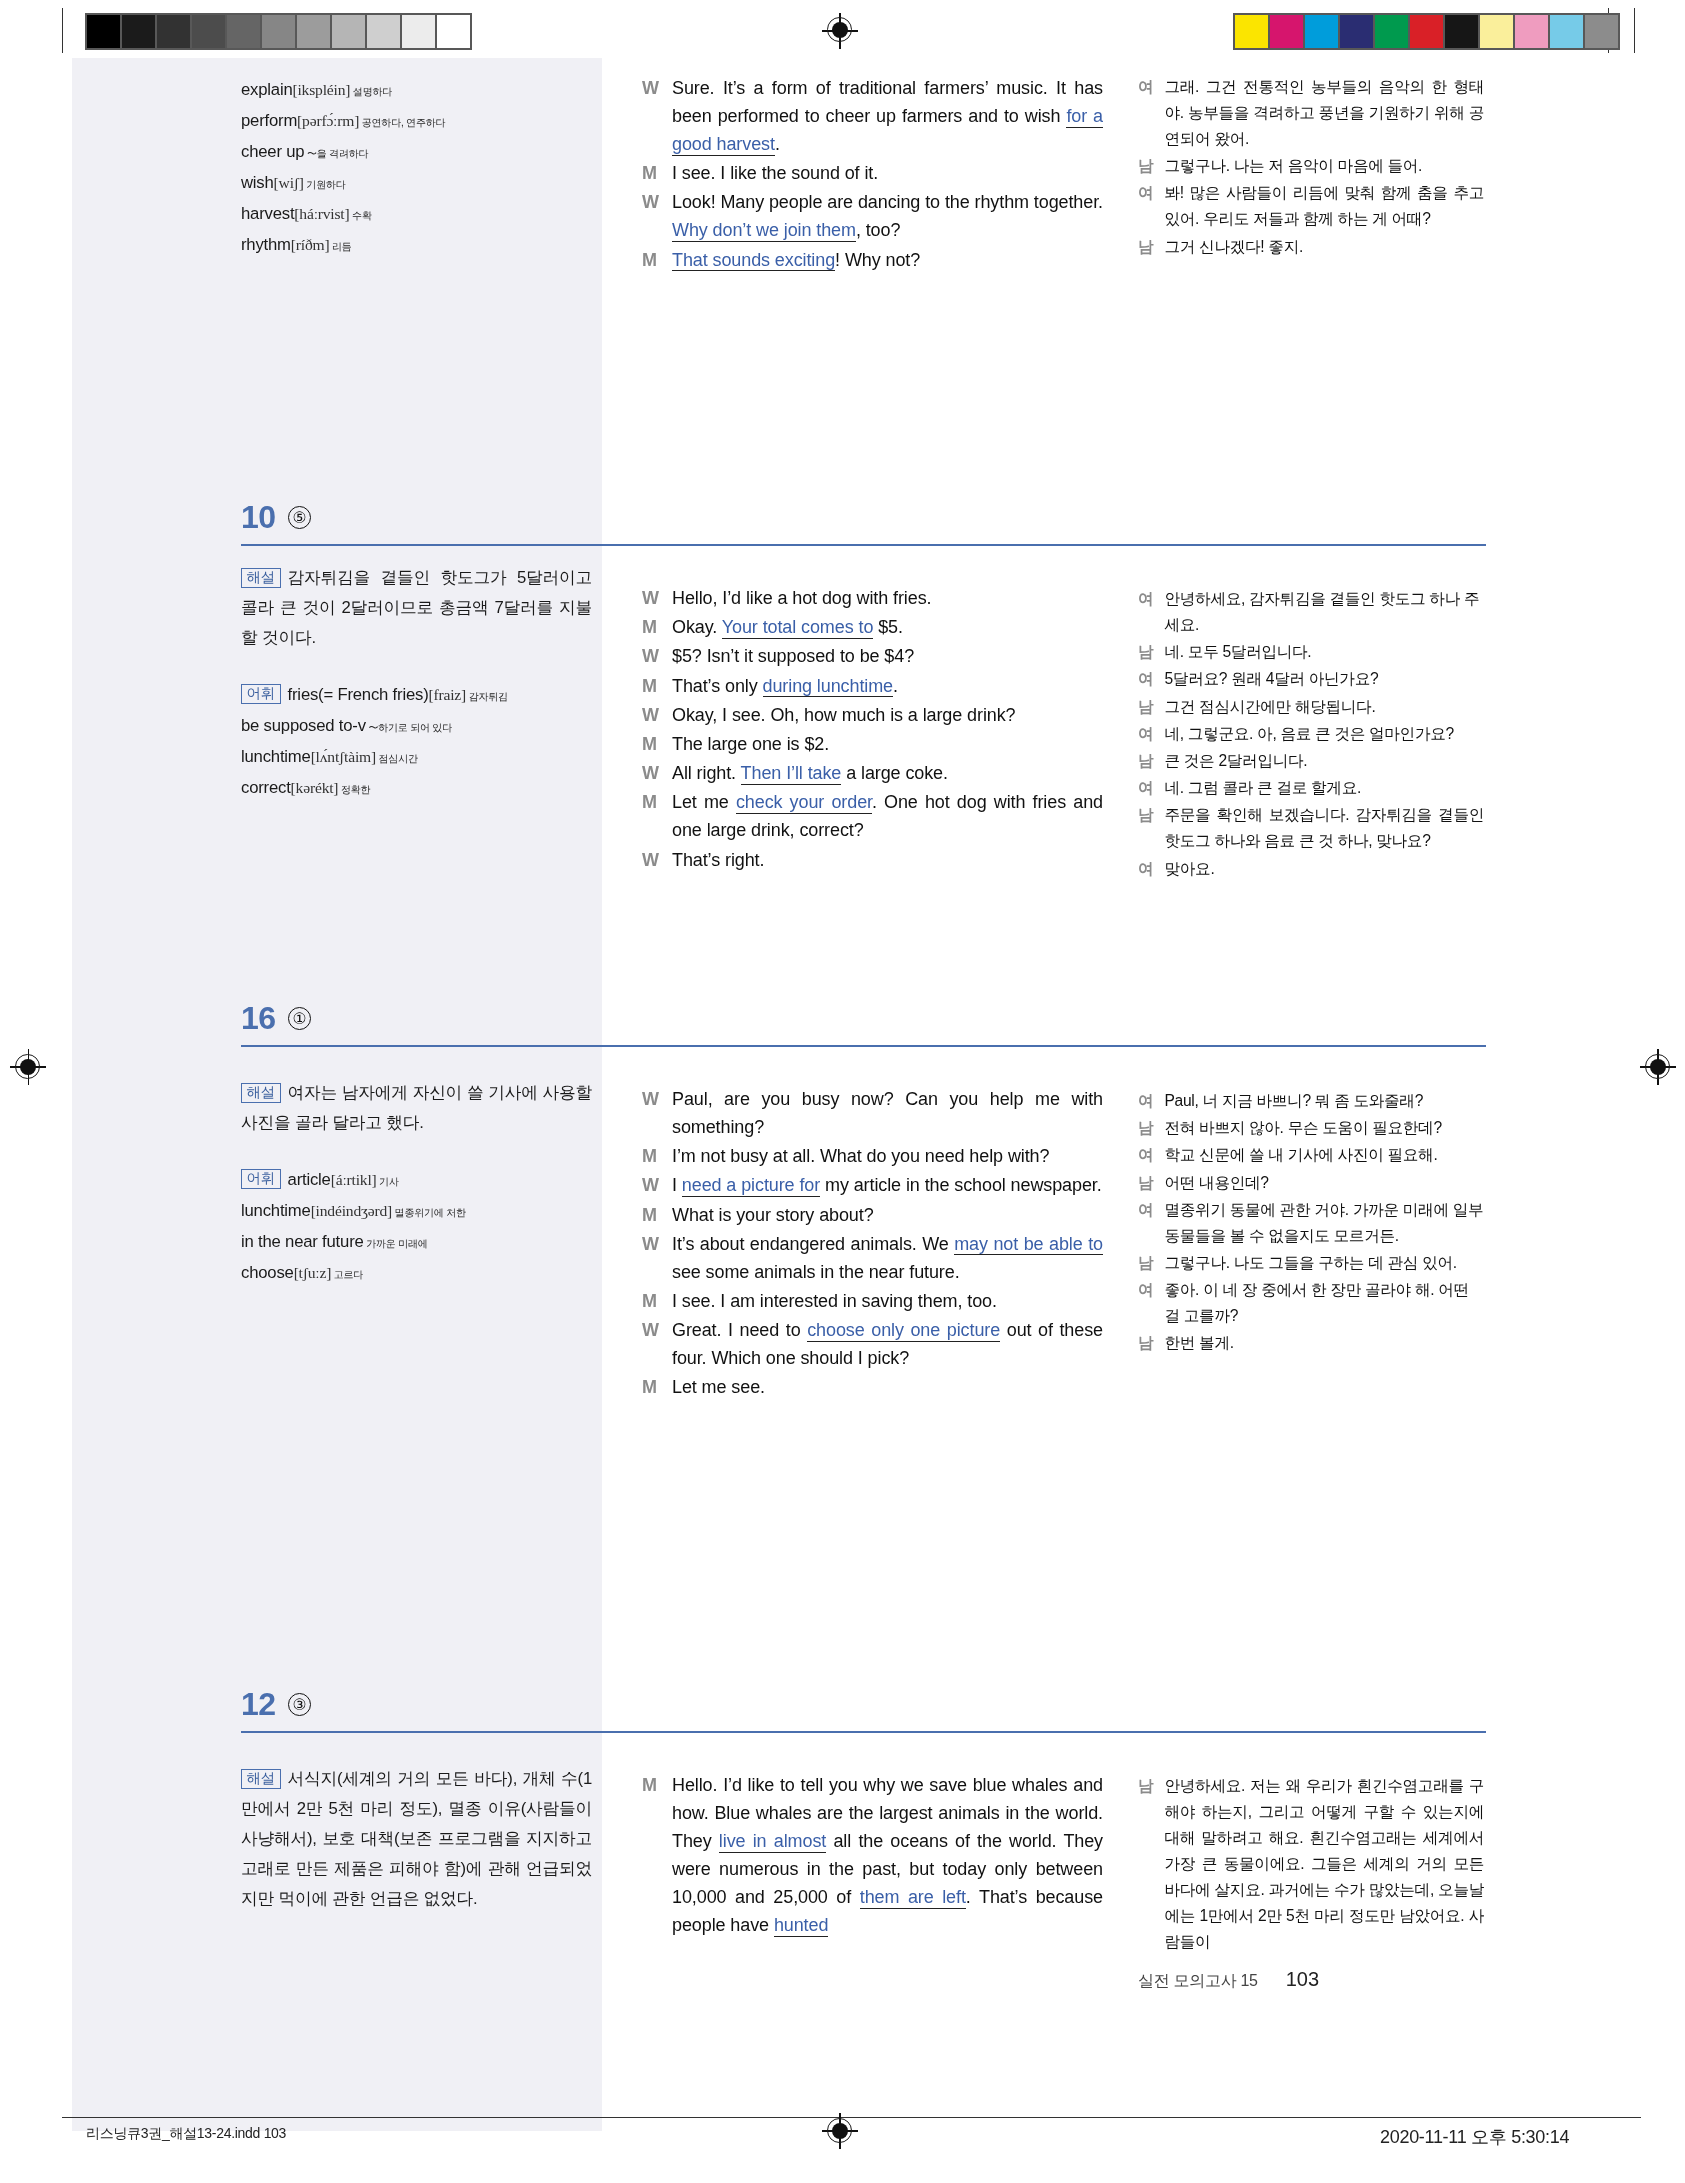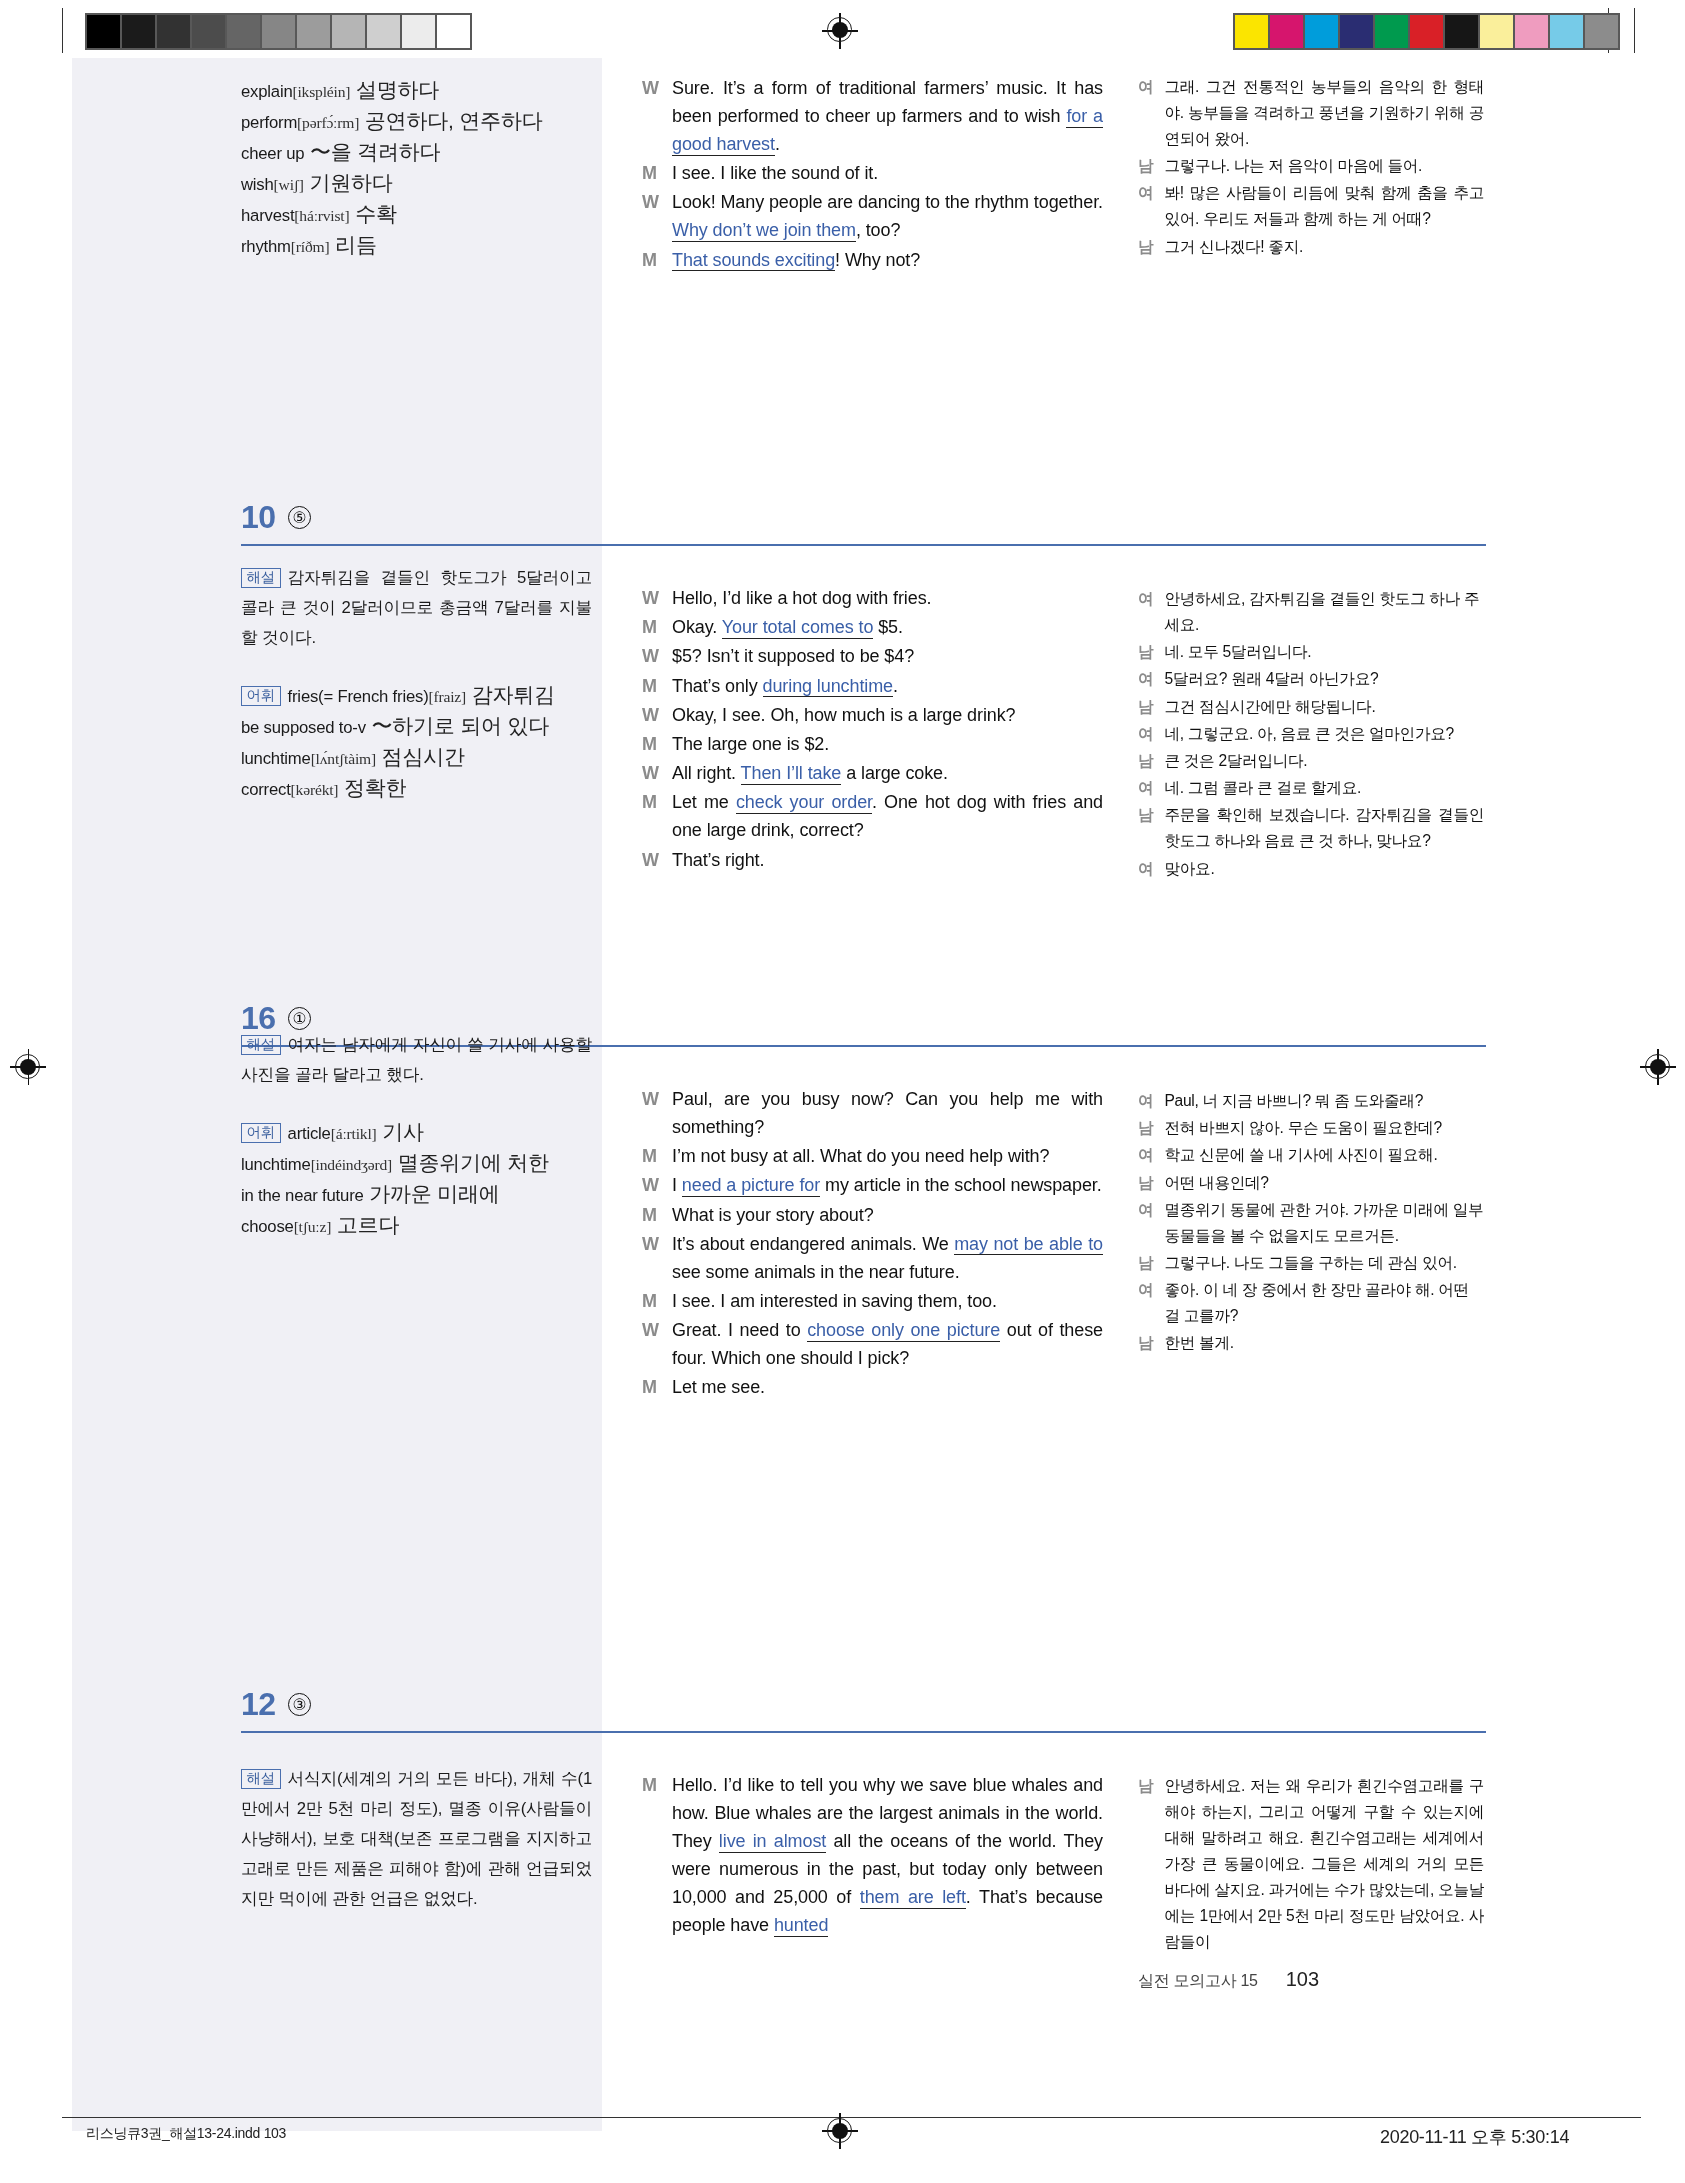--- a/index.html
+++ b/index.html
@@ -31,21 +31,21 @@
 
   
   .col-left{position:absolute;left:241px;width:351px;}
   .col-mid{position:absolute;left:642px;width:461px;}
   .col-right{position:absolute;left:1138px;width:346px;}
 
   
   .vocab-line{font-size:16.7px;line-height:29px;color:#1a1a1a;letter-spacing:-0.2px;}
   .hw{font-weight:400;}
   .ipa{font-family:"Liberation Serif","DejaVu Serif",serif;font-size:15.6px;color:#333;}
-  .kr{font-size:21px;color:#222;}
+  .kr{font-size:10px;color:#222;}
   .sec-num{font-size:32px;font-weight:bold;color:#4a6fae;letter-spacing:-0.6px;display:inline-block;vertical-align:middle;}
   .sec-ans{display:inline-block;vertical-align:middle;margin-left:12.7px;width:23px;height:23px;line-height:22px;
            border:1.7px solid #111;border-radius:50%;text-align:center;font-size:15.6px;color:#111;box-sizing:border-box;}
   .sec-rule{height:2.3px;background:#4a6fae;margin-top:8px;}
 
   
   .tagbox{display:inline-block;border:1.2px solid #4a6fae;color:#3a5f9e;font-size:14.4px;
           padding:1.2px 4.6px 2.3px 4.6px;line-height:1;vertical-align:1.2px;margin-right:7px;font-weight:500;}
   .para{font-size:16.7px;line-height:30px;color:#1a1a1a;text-align:justify;letter-spacing:-0.2px;}
 
@@ -250,21 +250,21 @@
         <div class="turn">
           <div class="spk-kr">남</div>
           <div class="utt-kr">주문을 확인해 보겠습니다. 감자튀김을 곁들인 핫도그 하나와 음료 큰 것 하나, 맞나요?</div>
         </div>
         <div class="turn">
           <div class="spk-kr">여</div>
           <div class="utt-kr noj">맞아요.</div>
         </div>
       </div>
       <div style="position: absolute; left: 241px; top: 942px; width: 1245px;"><span class="sec-num">16</span><span class="sec-ans">①</span><div class="sec-rule"></div></div>
-      <div class="col-left" style="top: 972px;">
+      <div class="col-left" style="top: 1020px;">
         <div class="para"><span class="tagbox">해설</span>여자는 남자에게 자신이 쓸 기사에 사용할 사진을 골라 달라고 했다.</div>
         <div style="height: 26.5px;"></div>
         <div class="vocab-line"><span class="tagbox">어휘</span><span class="hw">article</span><span class="ipa">[áːrtikl]</span><span class="kr"> 기사</span></div>
         <div class="vocab-line"><span class="hw">lunchtime</span><span class="ipa">[indéindʒərd]</span><span class="kr"> 멸종위기에 처한</span></div>
         <div class="vocab-line"><span class="hw">in the near future</span><span class="kr"> 가까운 미래에</span></div>
         <div class="vocab-line"><span class="hw">choose</span><span class="ipa">[tʃuːz]</span><span class="kr"> 고르다</span></div>
       </div>
       <div class="col-mid" style="top: 1027px;">
         <div class="turn">
           <div class="spk">W</div>

